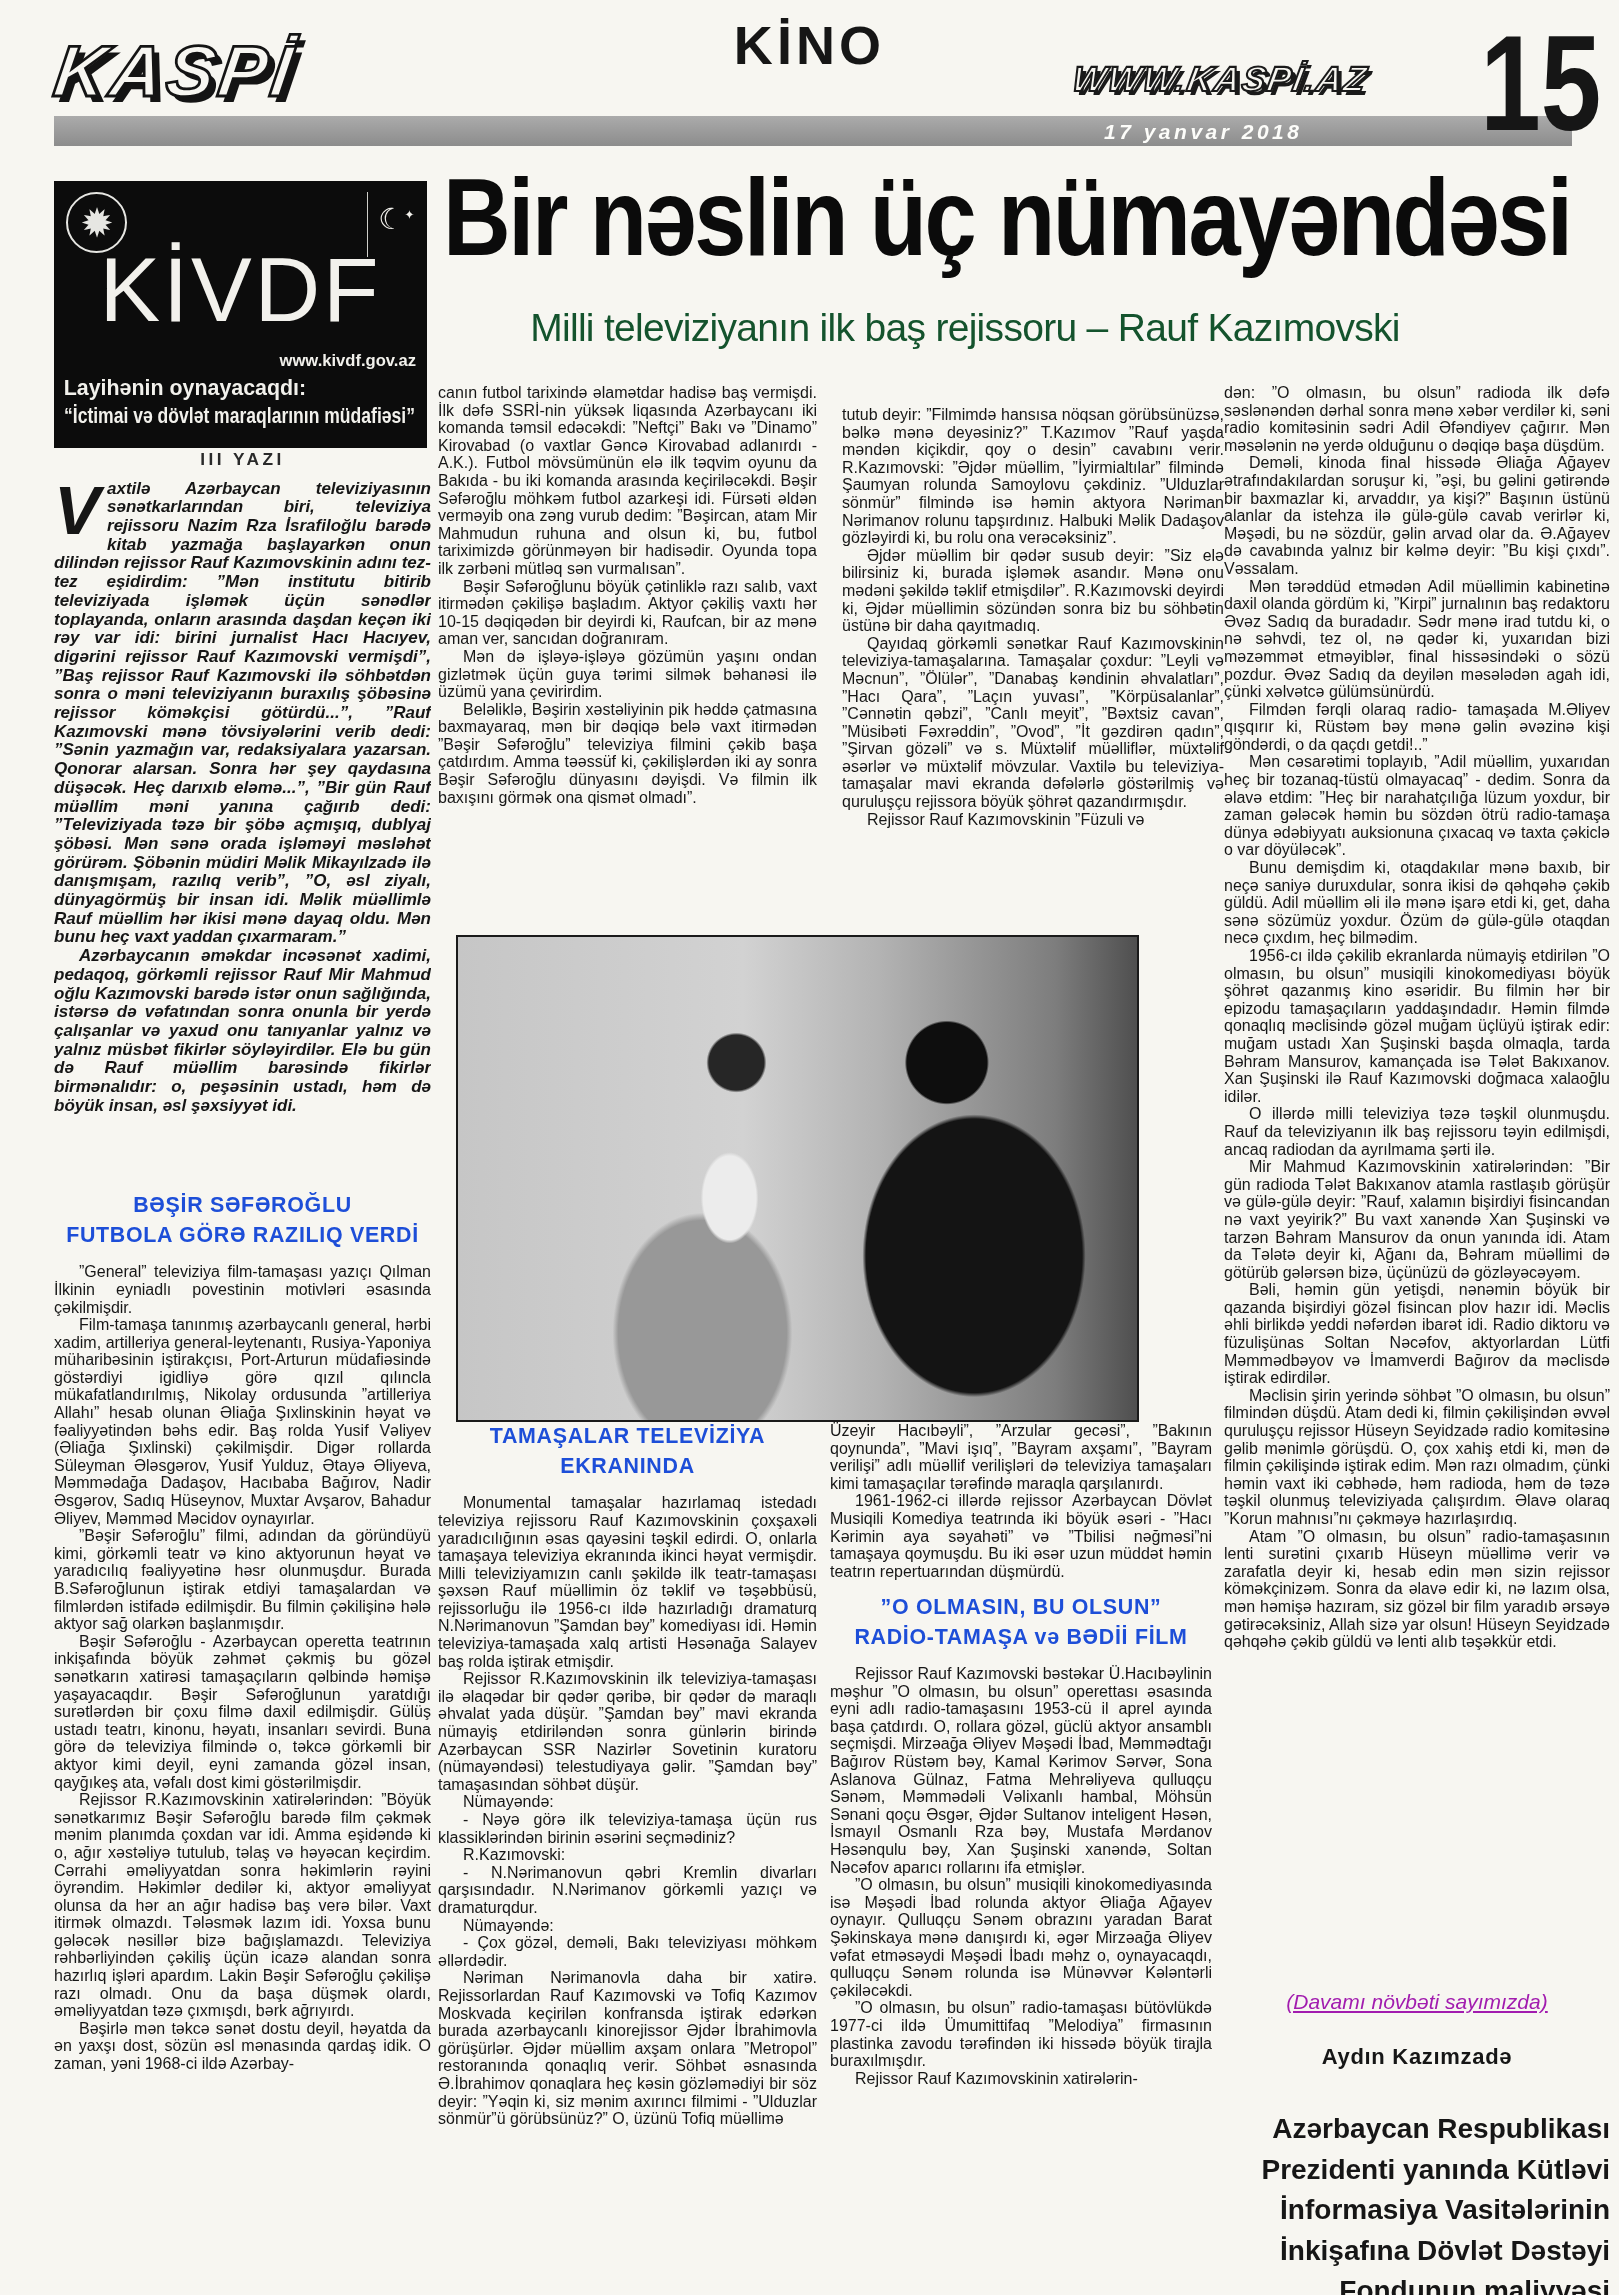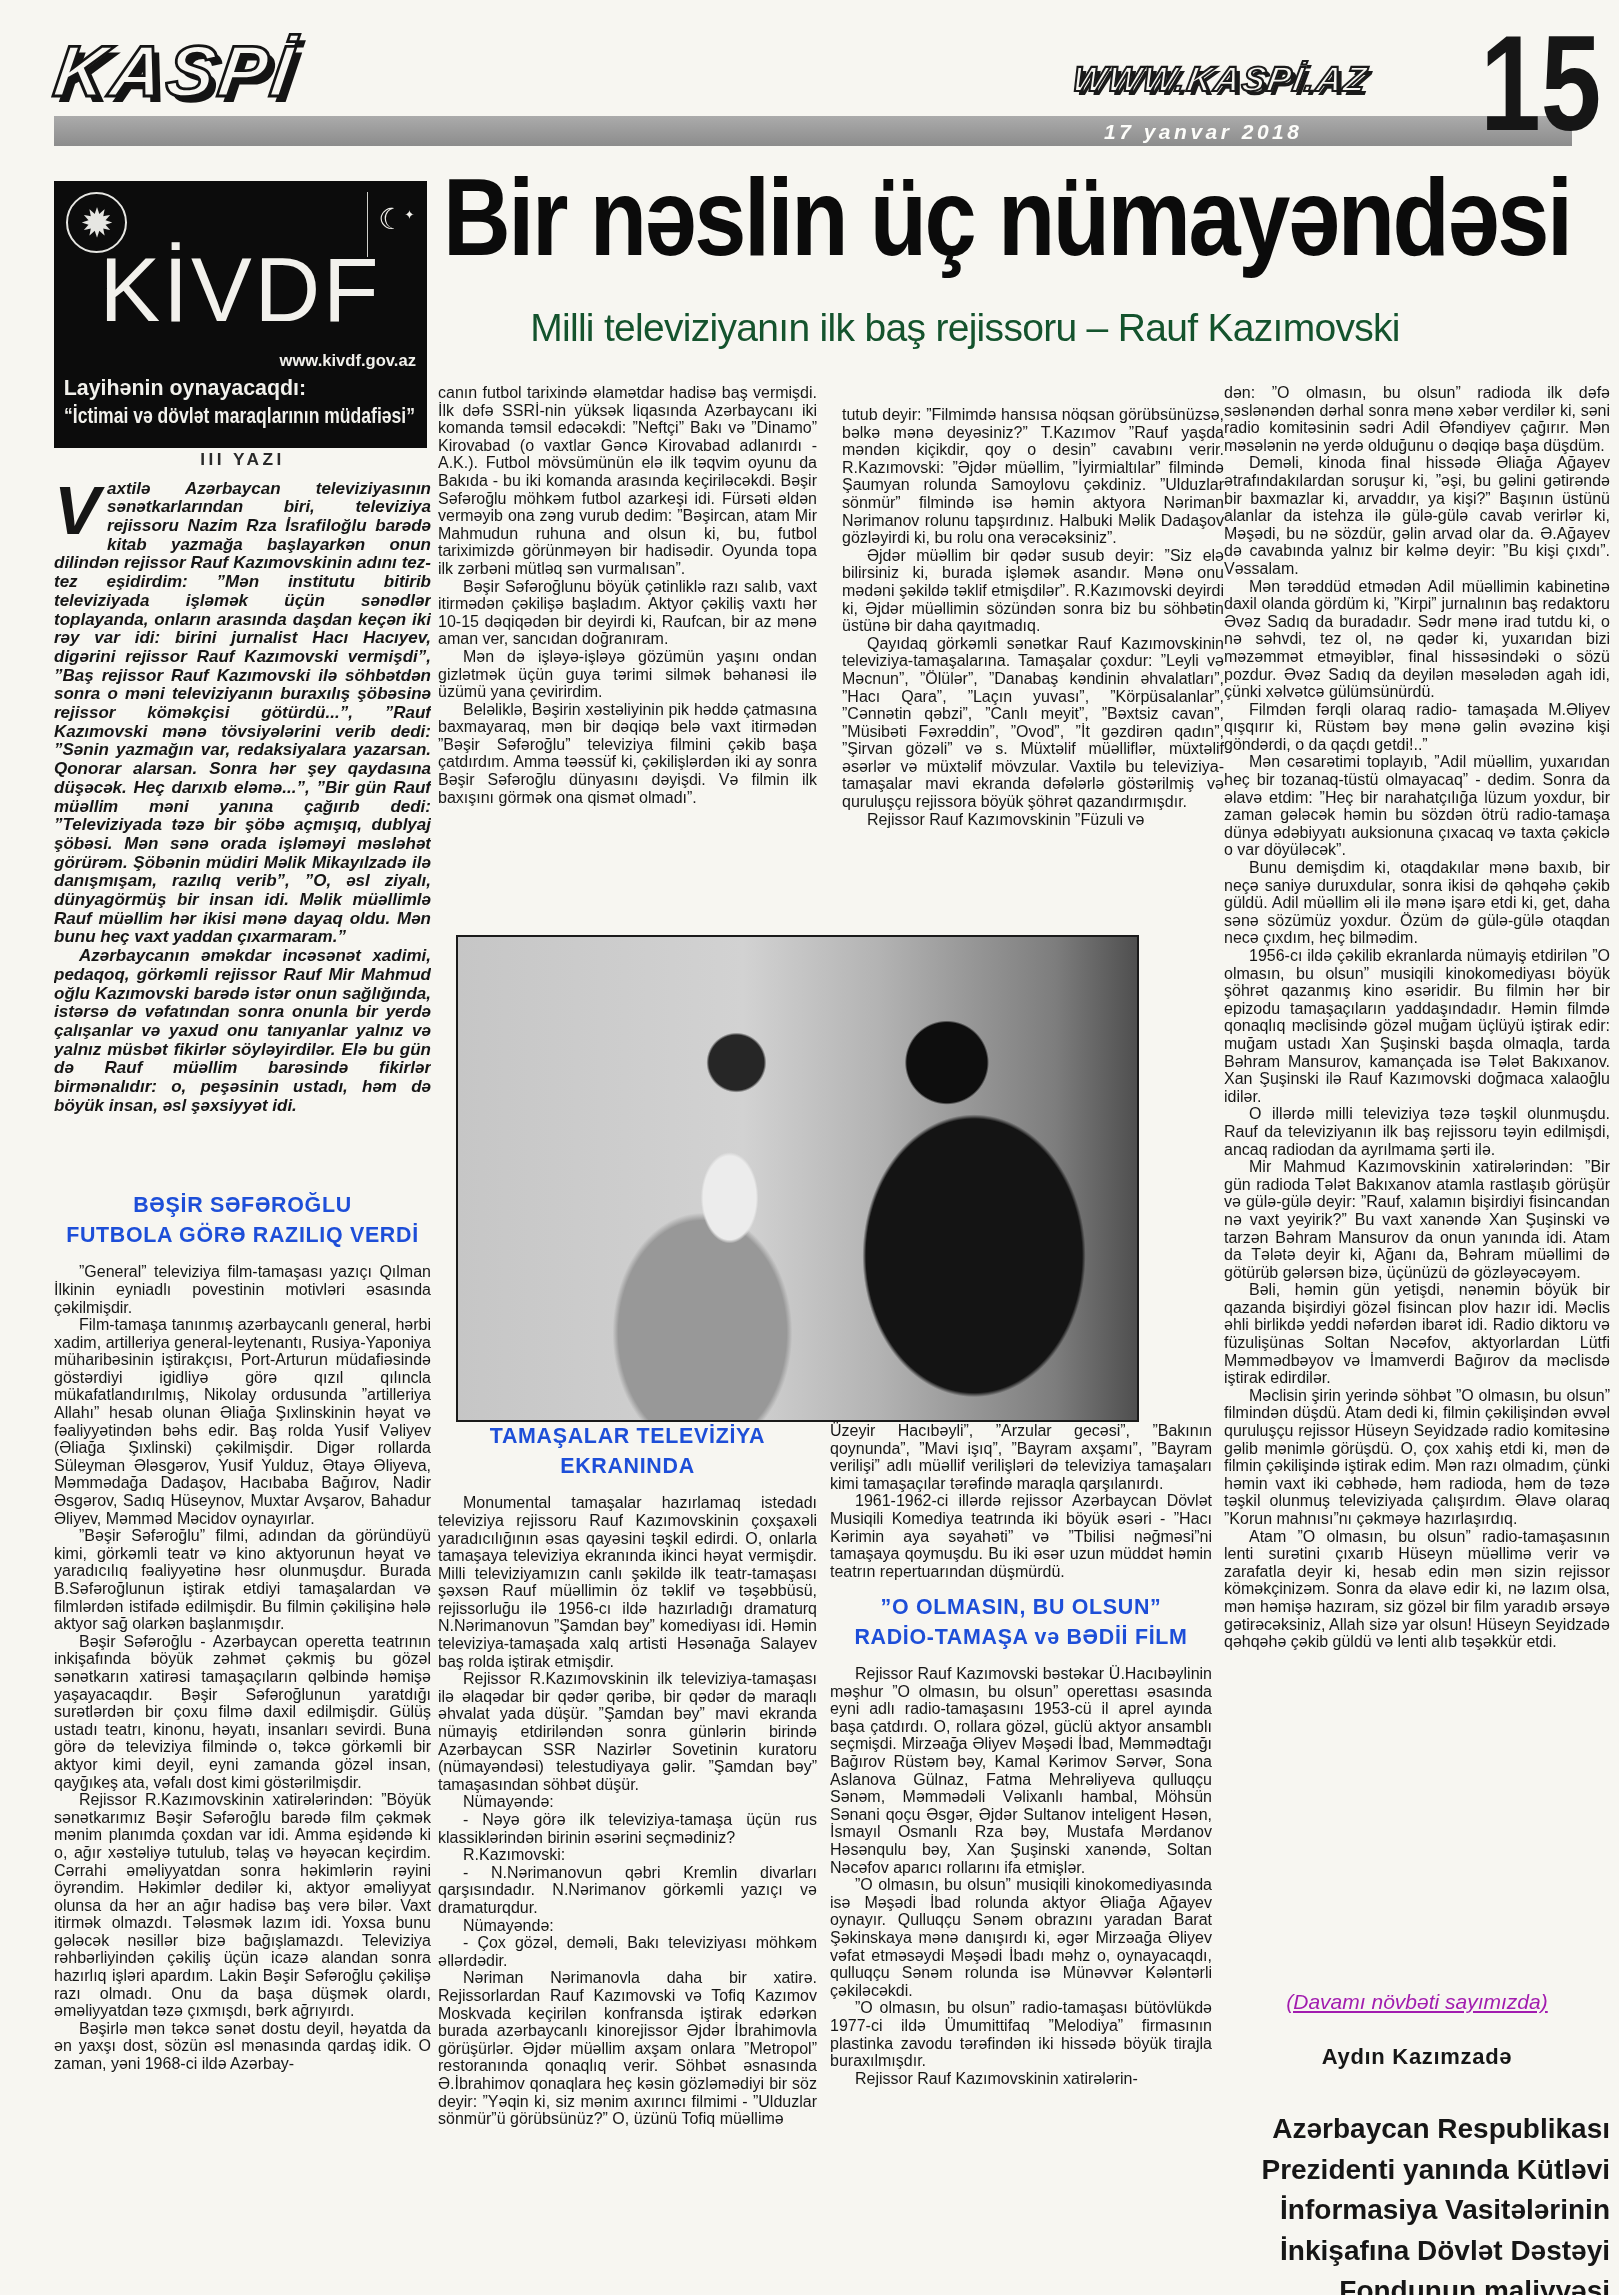--- a/index.html
+++ b/index.html
@@ -133,20 +133,21 @@
     position:absolute; left:1224px; top:2109px; width:386px; text-align:right;
     font-weight:700; font-size:28px; line-height:1.45;
   }
 </style>
 </head>
 <body>
 
 <div class="page">
 
   <div class="masthead-logo">KASPİ</div>
+  <div class="section-title">KİNO</div>
   <div class="site-url">WWW.KASPİ.AZ</div>
   <div class="page-number">15</div>
   <div class="date-bar">
     <span>17 yanvar 2018</span>
   </div>
 
   <aside class="kivdf">
     <div class="emblem">✹</div>
     <div class="divider"></div>
     <div class="crescent"><span>☾</span><span class="star">✦</span></div>

